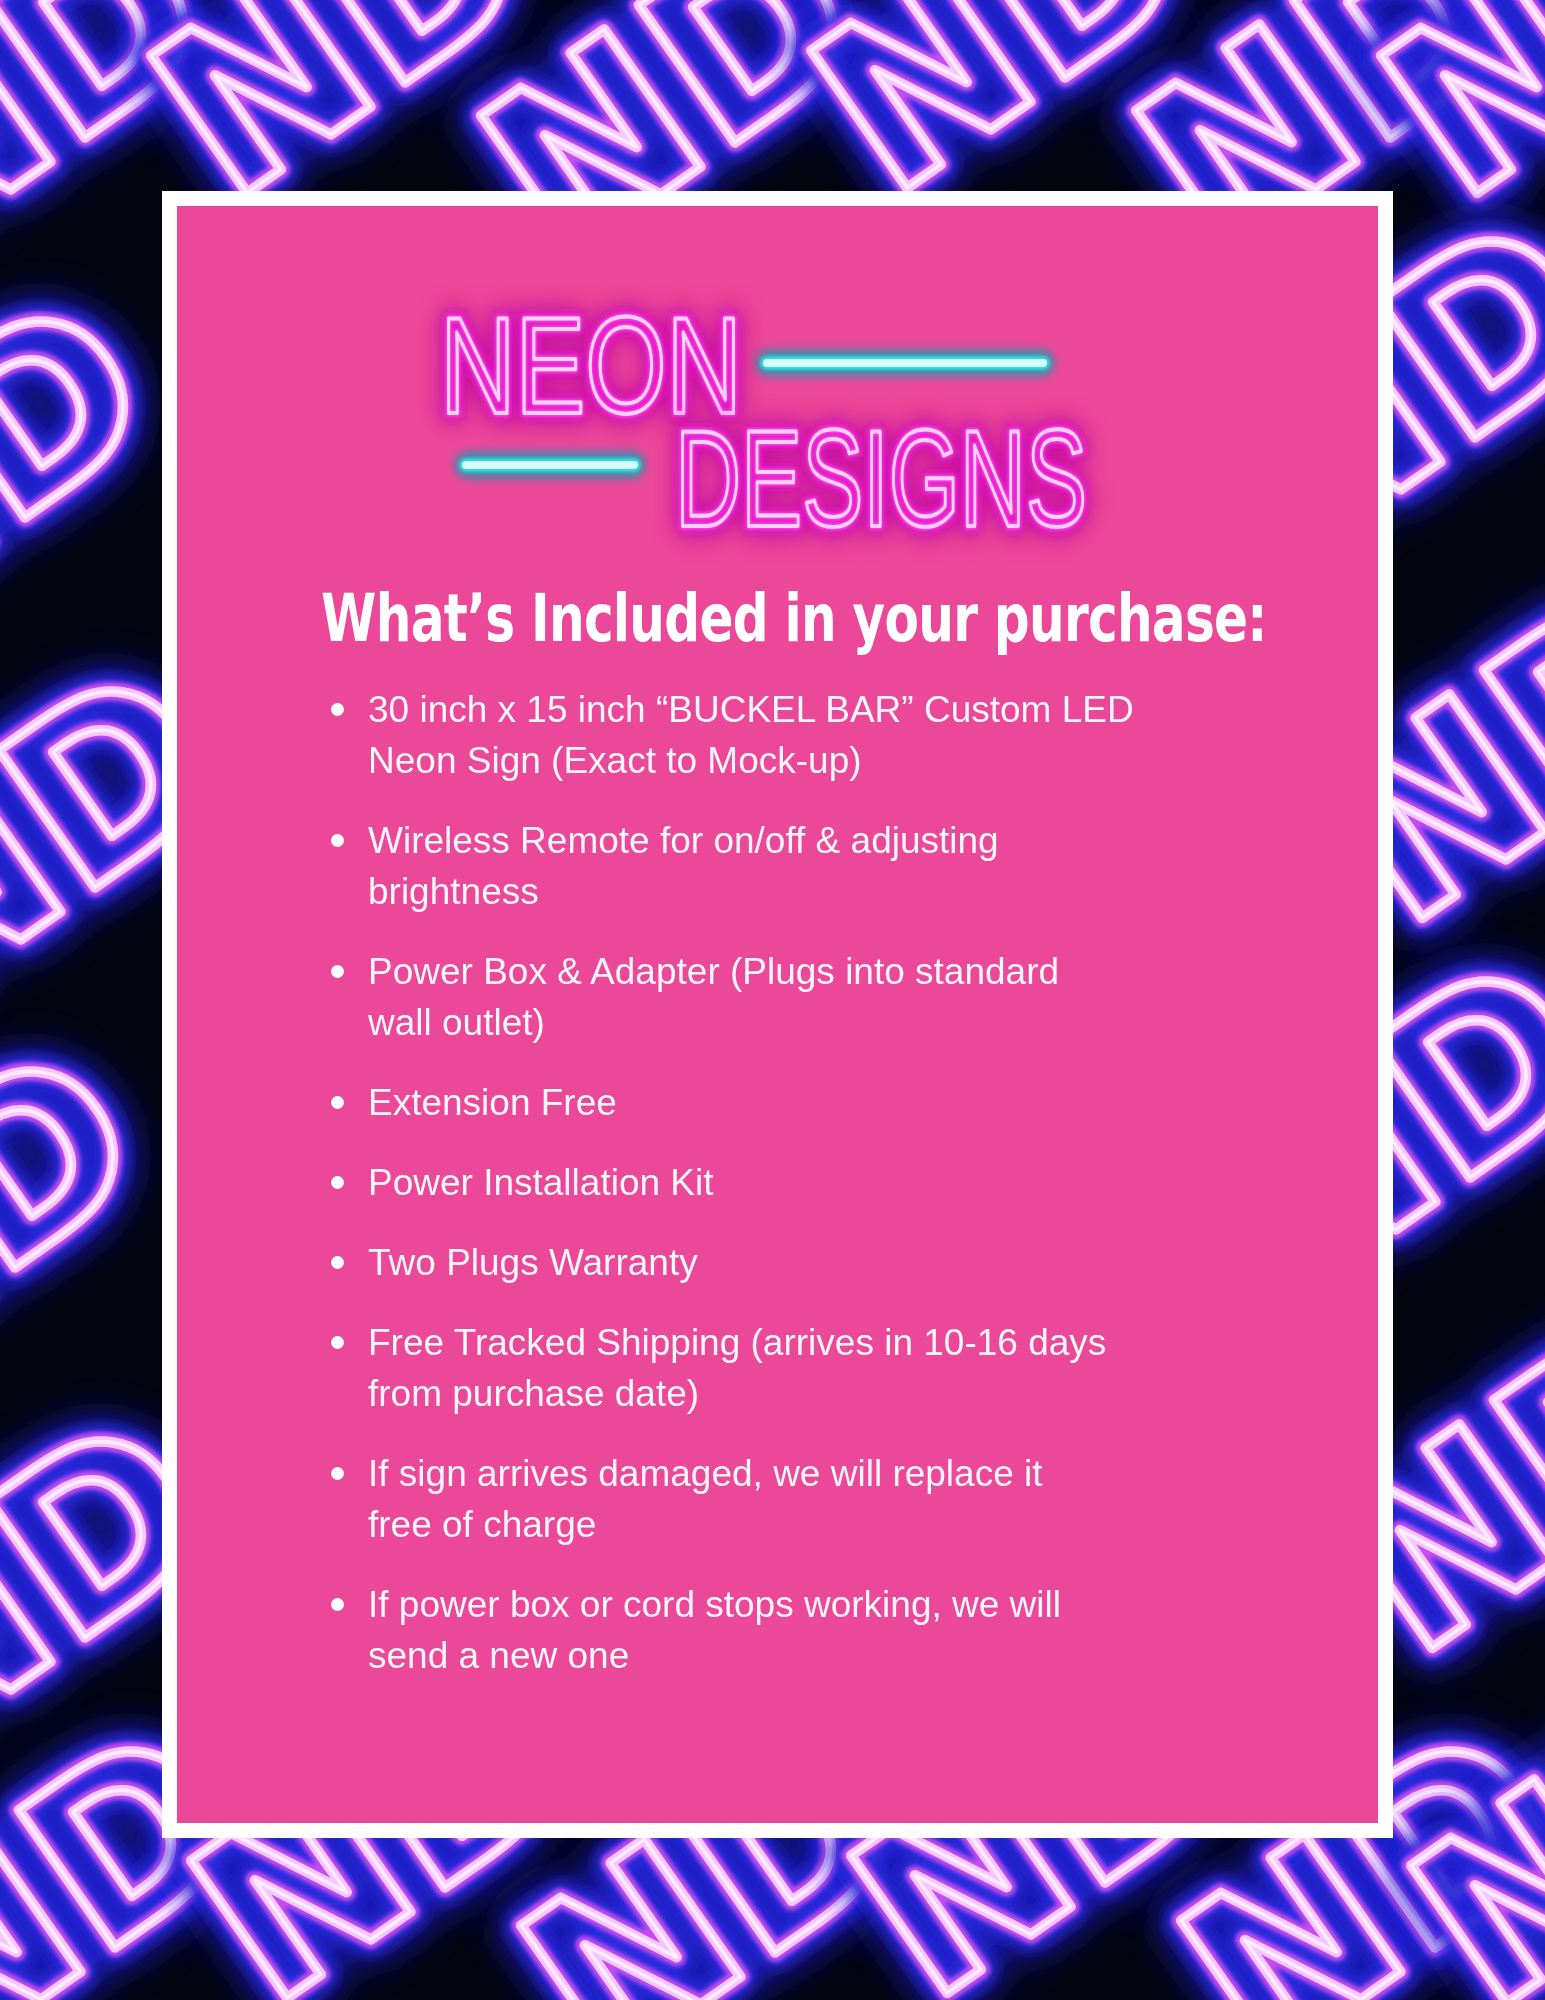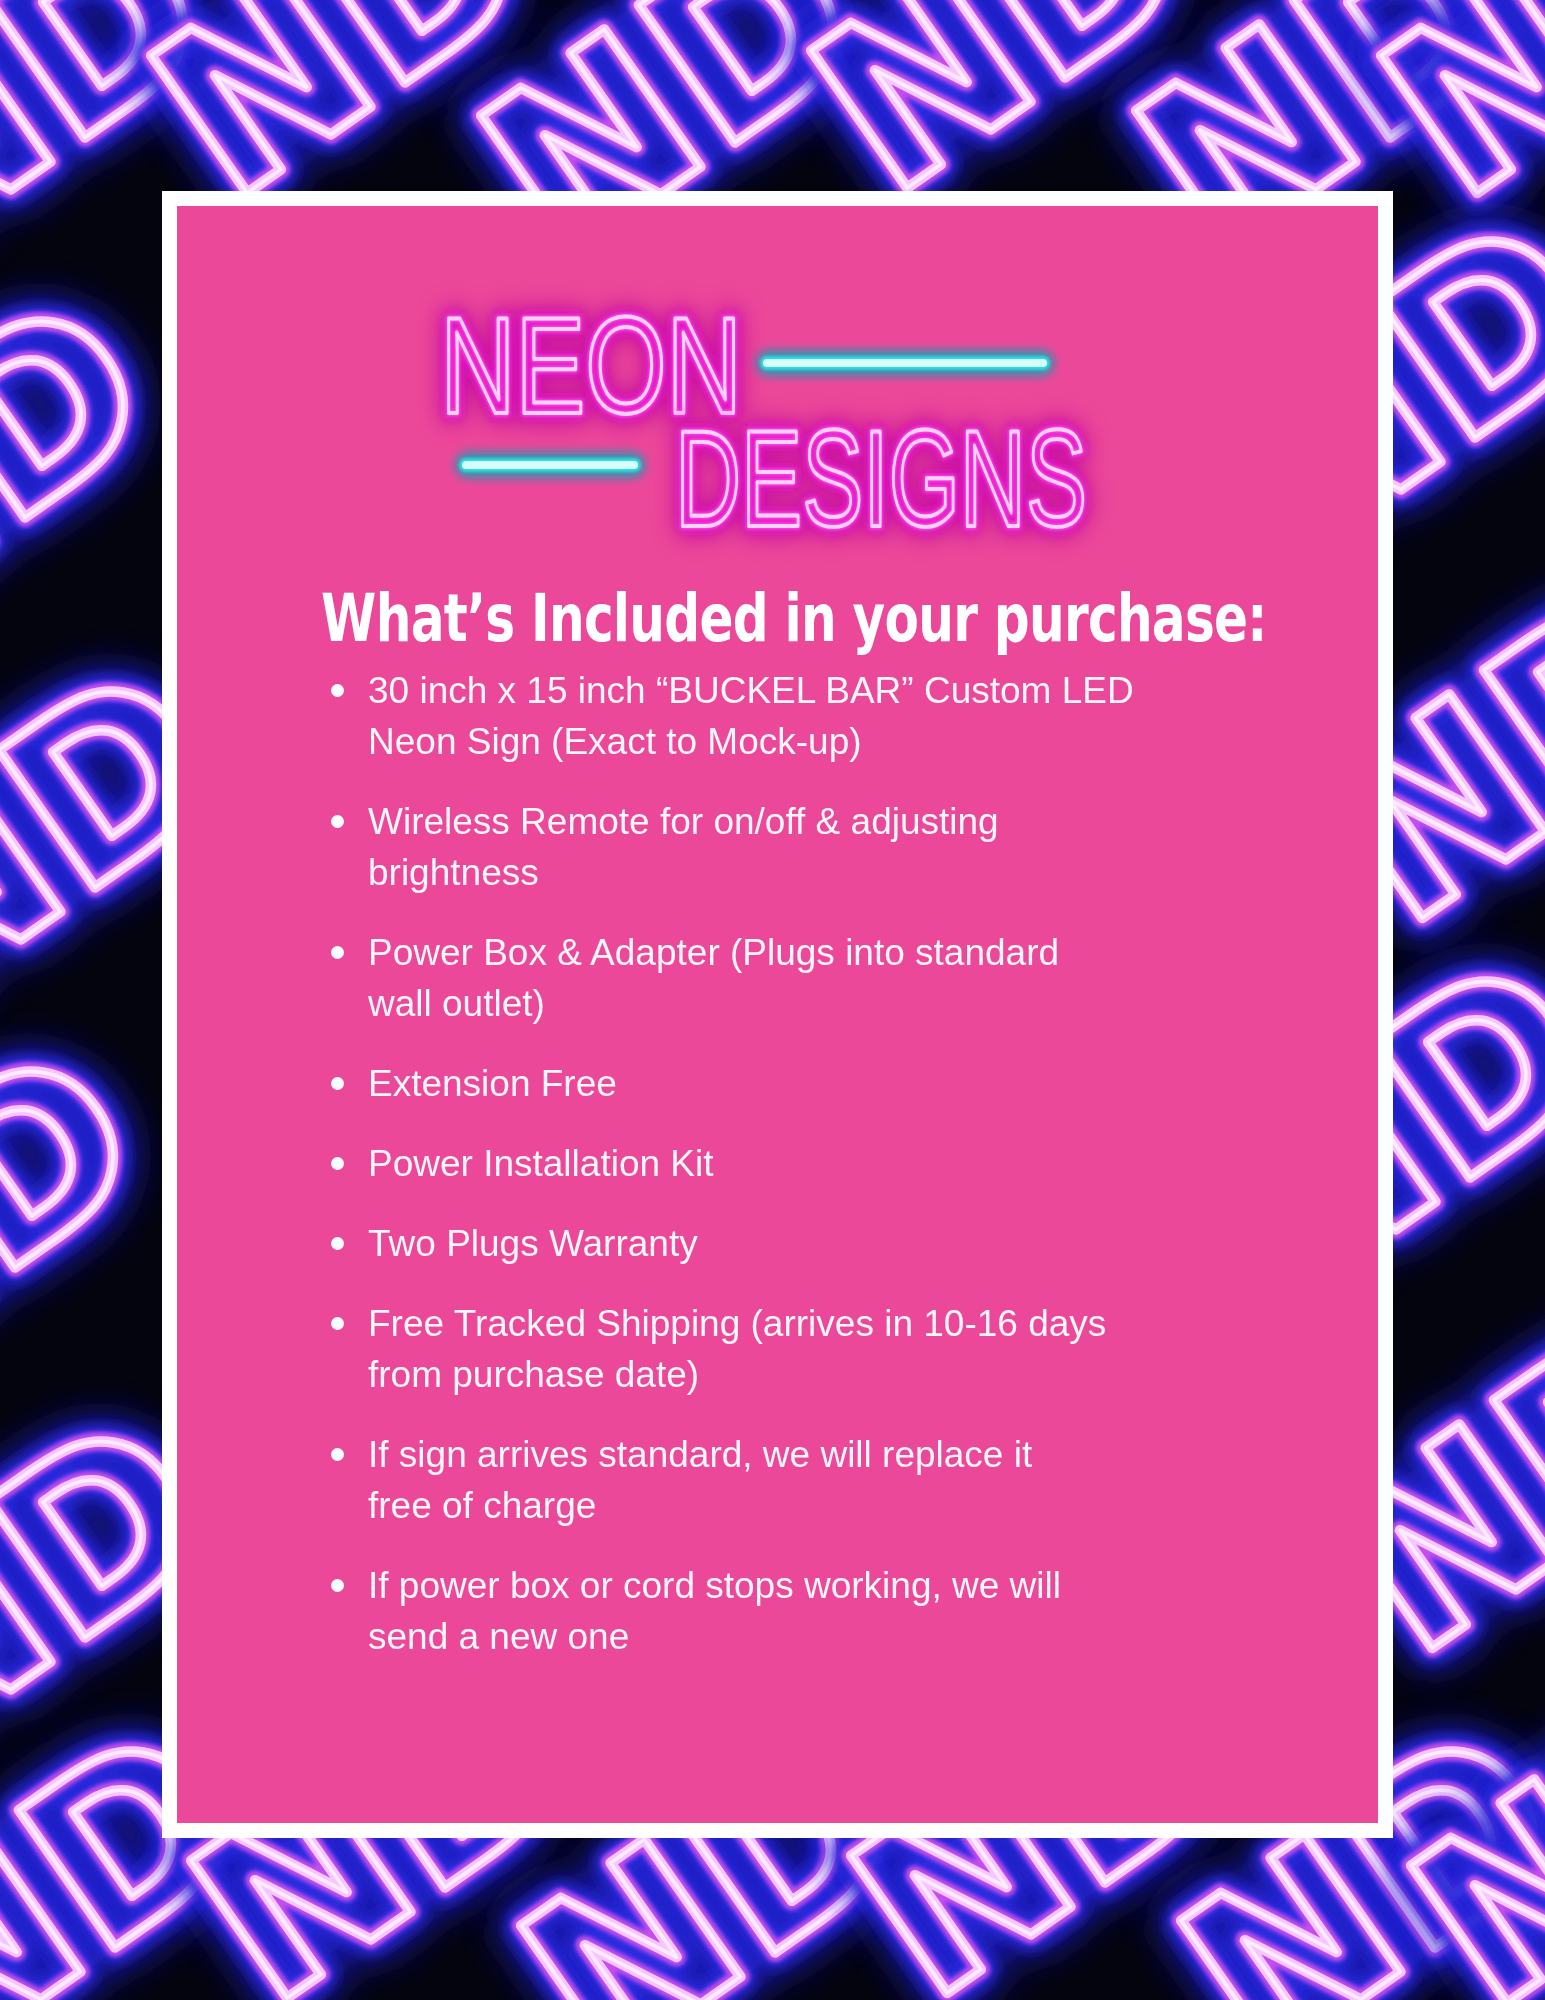--- a/index.html
+++ b/index.html
@@ -13,21 +13,21 @@
     background:#ec4899;border:15px solid #ffffff;box-sizing:border-box;
   }
   svg.logo{position:absolute;left:253px;top:95px;width:670px;height:240px;overflow:visible;}
   h1.heading{
     position:absolute;left:0;top:378px;width:100%;margin:0;text-align:center;
     font-family:"DejaVu Sans",sans-serif;font-weight:800;font-size:66px;line-height:70px;
     color:#ffffff;transform:scaleX(0.76);transform-origin:50% 50%;
     letter-spacing:-1px;white-space:nowrap;
   }
   ul.items{
-    position:absolute;left:154px;top:459px;width:1030px;
+    position:absolute;left:154px;top:478px;width:1030px;
     list-style:none;margin:0;padding:0;
   }
   ul.items li{
     display:flex;align-items:flex-start;margin:0 0 29px 0;
     font-family:"Liberation Sans",sans-serif;font-size:37px;line-height:51px;
     color:#f6f6f8;font-weight:400;
   }
   ul.items .dot{
     flex:0 0 13px;width:13px;height:13px;border-radius:50%;
     background:#ffffff;margin:19px 24px 0 0;
@@ -161,21 +161,21 @@
           <span class="dot"></span>
           <span class="itxt">Two Plugs Warranty</span>
         </li>
         <li>
           <span class="dot"></span>
           <span class="itxt">Free Tracked Shipping (arrives in 10-16 days
 from purchase date)</span>
         </li>
         <li>
           <span class="dot"></span>
-          <span class="itxt">If sign arrives standard, we will replace it
+          <span class="itxt">If sign arrives damaged, we will replace it
 free of charge</span>
         </li>
         <li>
           <span class="dot"></span>
           <span class="itxt">If power box or cord stops working, we will
 send a new one</span>
         </li>
       </ul>
 
   </div>

